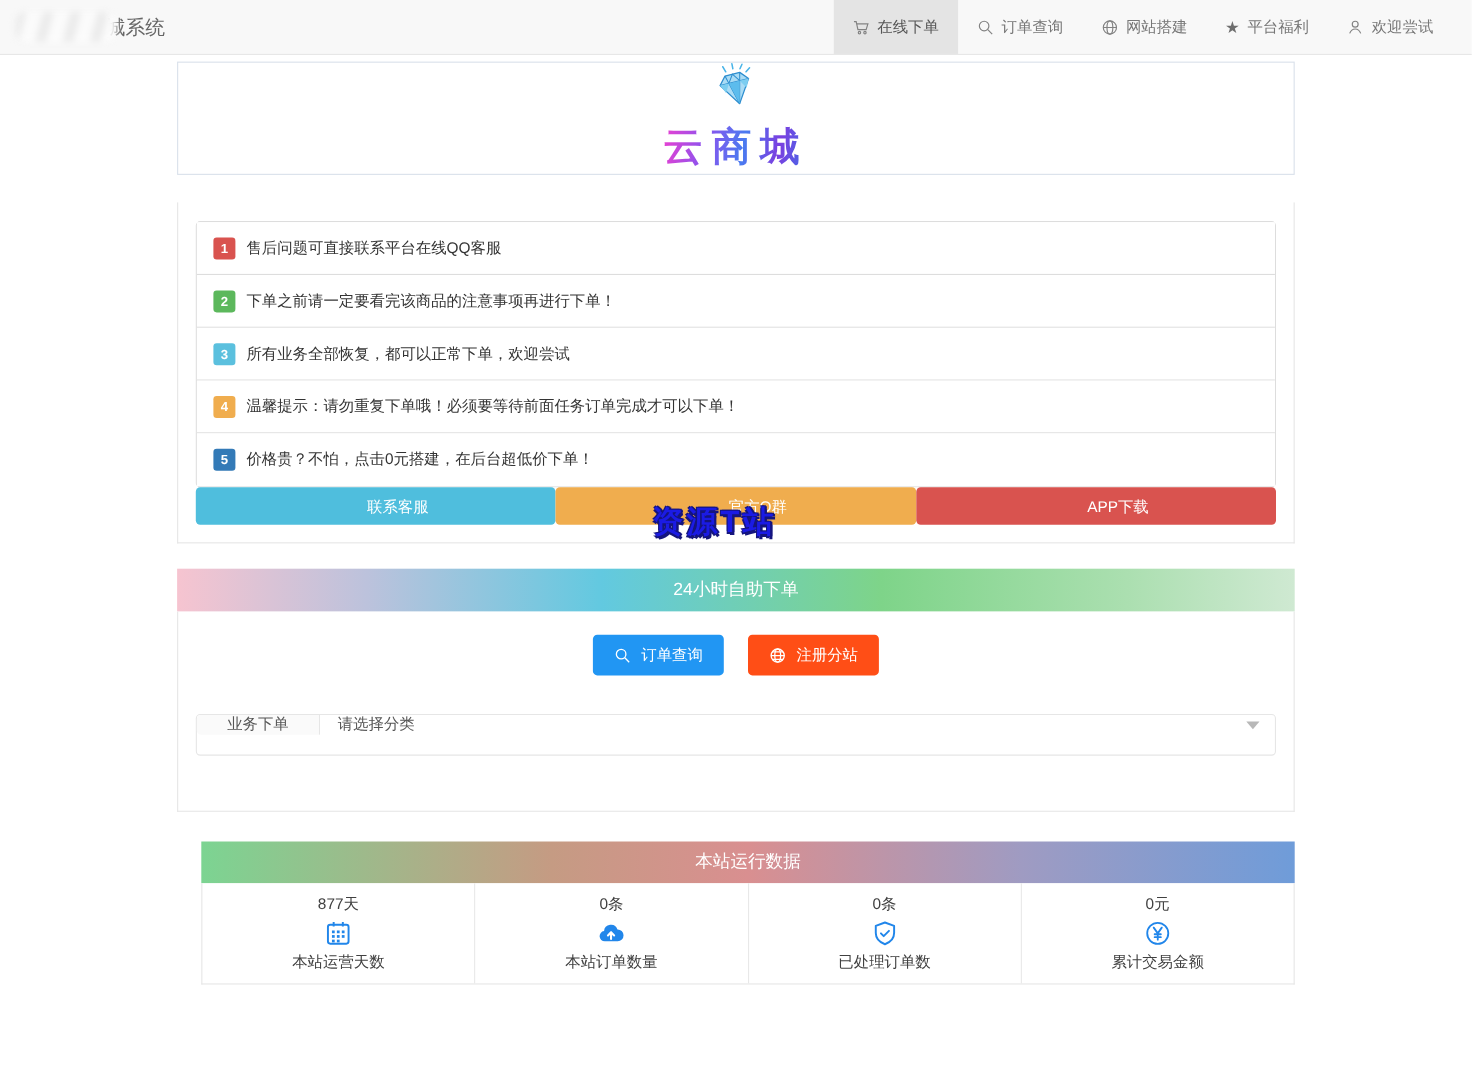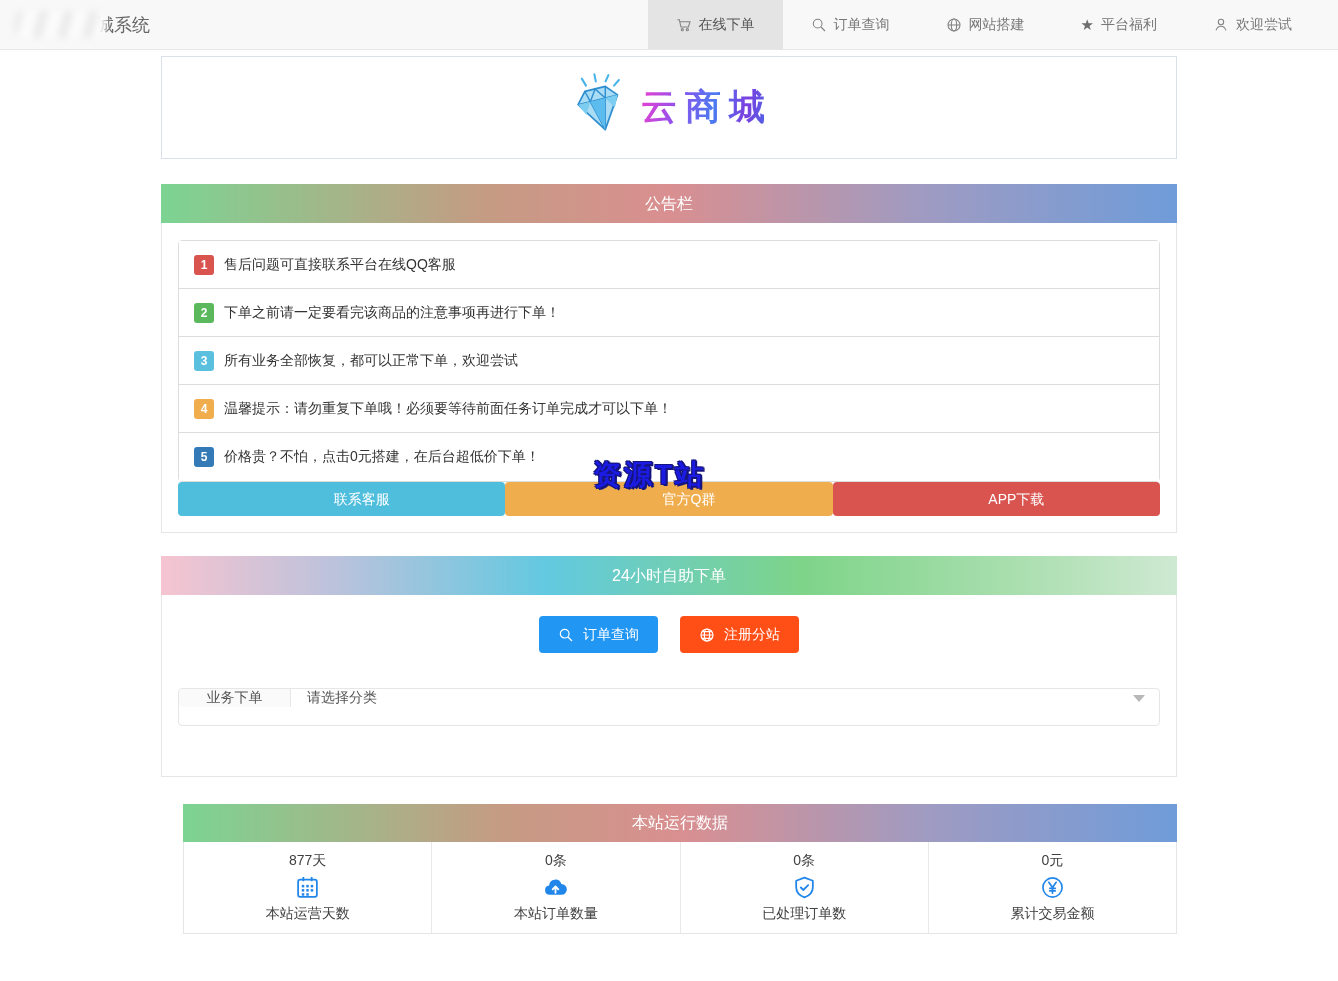--- a/index.html
+++ b/index.html
@@ -7,32 +7,32 @@
     font-family:"Liberation Sans","DejaVu Sans",sans-serif; color:#333; overflow:hidden; }
 
   
   .navbar { height:50px; background:#f8f8f8; border-bottom:1px solid #e7e7e7;
     display:flex; justify-content:space-between; align-items:stretch; }
   .brand { display:flex; align-items:center; margin-left:14px; font-size:18px; color:#666; }
   .blur-patch { display:inline-block; width:92px; height:27px; margin-right:-10px;
     background:repeating-linear-gradient(105deg,#ececec 0 10px,#fbfbfb 10px 24px);
     border-radius:9px; filter:blur(3px); }
   .nav { display:flex; margin-right:18px; }
-  .nav-item { display:flex; align-items:center; gap:7px; padding:0 28px; font-size:14px;
+  .nav-item { display:flex; align-items:center; gap:7px; padding:0 17px; font-size:14px;
     color:#777; cursor:pointer; }
   .nav-item.active { background:#e4e4e4; color:#555; }
   .nav-item svg { width:16px; height:16px; stroke:#828282; fill:none; stroke-width:1.6; }
   .nav-item .star { color:#6e6e6e; font-size:15px; }
 
   
   .container { width:1016px; margin:0 auto; }
 
   
   .logo-card { margin-top:6px; height:103px; border:1px solid #d9e0ea;
-    display:flex; align-items:center; justify-content:center; gap:6px; background:#fff; }
+    display:flex; align-items:center; justify-content:center; gap:6px; background:#fff;flex-direction:column; }
   .logo-text { font-size:36px; font-weight:bold; letter-spacing:8px;
     background:linear-gradient(100deg,#ee3fd0 0%,#8a53ee 30%,#4a7bf0 55%,#7b3fe0 78%,#3f6fe8 100%);
     -webkit-background-clip:text; background-clip:text; color:transparent; }
 
   
   .bar { height:39px; line-height:39px; text-align:center; color:#fff; font-size:16px; }
   .grad-a { background:linear-gradient(90deg,#7cd492 0%,#c59b83 32%,#d98f90 50%,#9f9bc2 75%,#6f9cd9 100%); }
   .grad-b { background:linear-gradient(90deg,#f6c4d0 0%,#bcc2dc 17%,#62c9e0 38%,#7ed489 63%,#abdfb0 85%,#cfe9d2 100%); }
 
   
@@ -142,21 +142,20 @@
         <polyline points="40,38 51,22 62,38" fill="none" stroke="#2e8ecf" stroke-width="2"></polyline>
         <polygon points="40,38 51,82 62,38" fill="#5cbced"></polygon>
         <polygon points="22,38 40,38 30,55" fill="#7ccdf0"></polygon>
         <polygon points="80,38 62,38 72,55" fill="#7ccdf0"></polygon>
       </g>
     </svg>
     <div class="logo-text">云商城</div>
   </div>
 
   <div class="section-announce">
-    <div class="bar grad-a">公告栏</div>
     <div class="panel1">
       <div class="notice-list">
         <div class="notice-row">
           <span class="badge" style="background-color: rgb(217, 83, 79);">1</span>
           <span>售后问题可直接联系平台在线QQ客服</span>
         </div>
         <div class="notice-row">
           <span class="badge" style="background-color: rgb(92, 184, 92);">2</span>
           <span>下单之前请一定要看完该商品的注意事项再进行下单！</span>
         </div>

